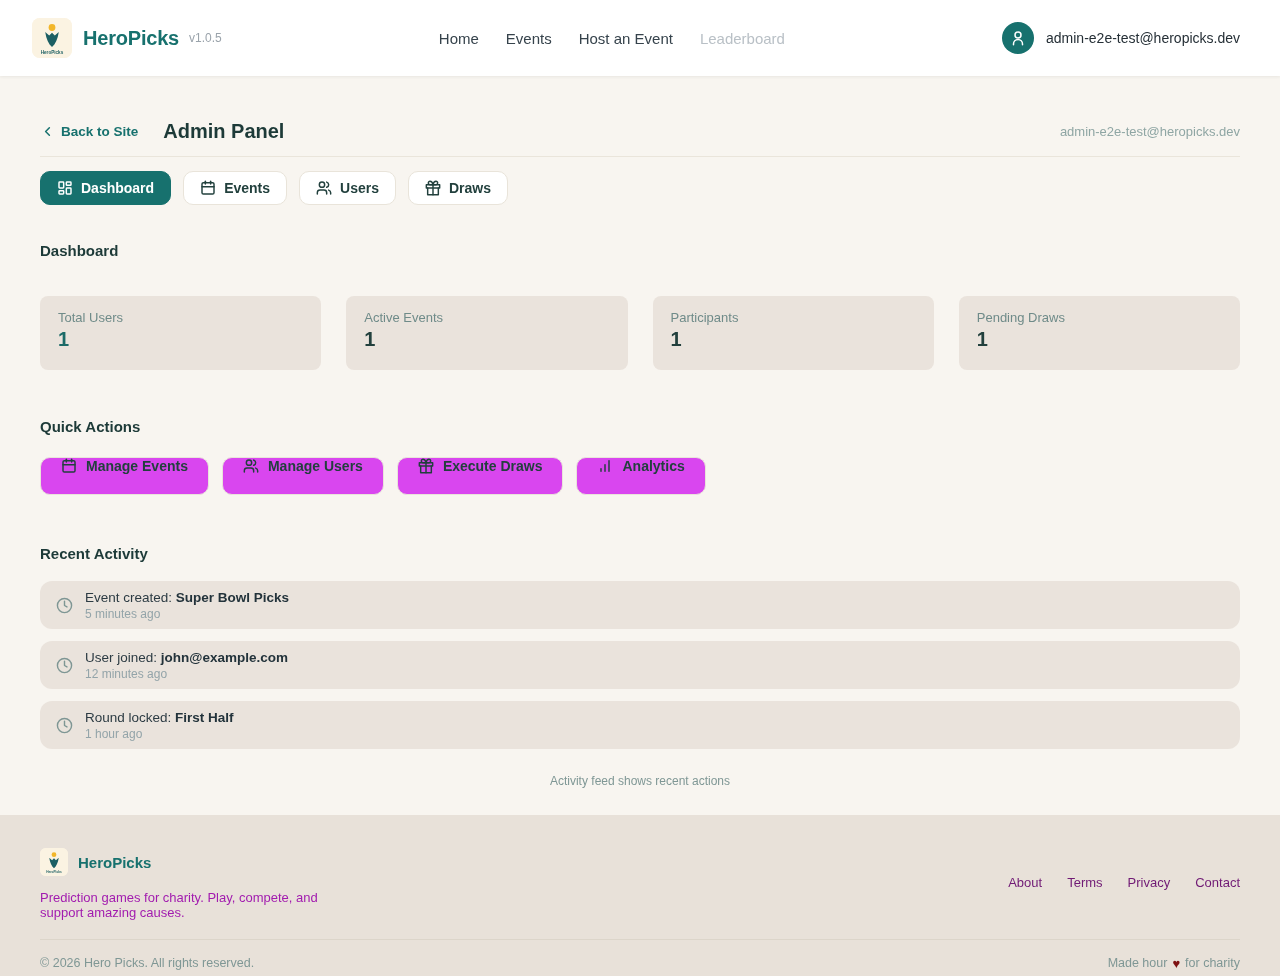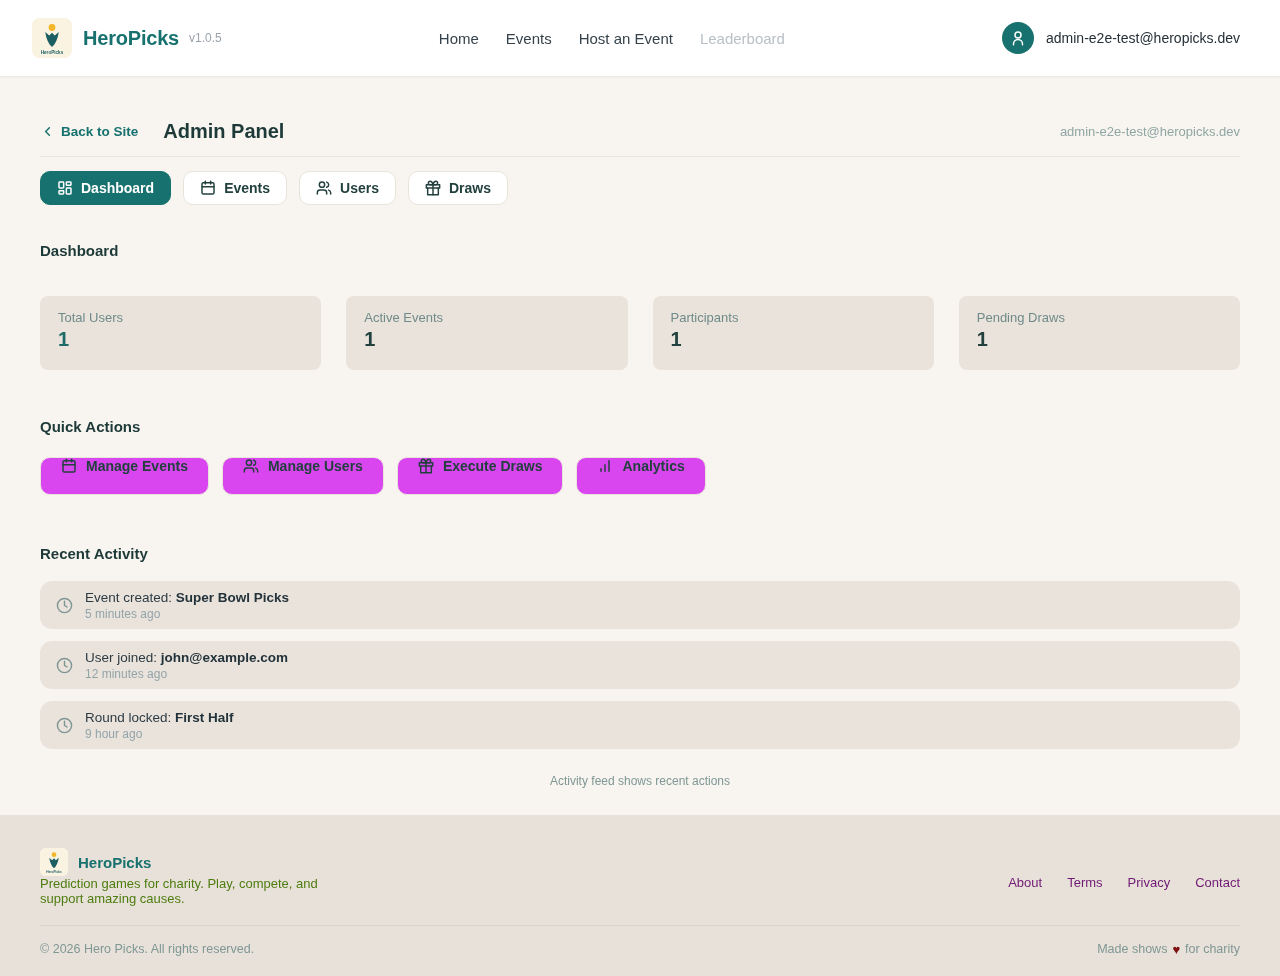--- a/index.html
+++ b/index.html
@@ -90,21 +90,21 @@
 
   
   .footer { background:#e8e1d9; padding:33px 40px 0; min-height:177px; }
   .footer-top { display:flex; justify-content:space-between; }
   .footer-brand { display:flex; align-items:center; cursor:pointer; }
   .footer-logo-box {
     width:28px; height:28px; border-radius:6px; background:#fbf3e2;
     display:flex; align-items:center; justify-content:center; overflow:hidden;
   }
   .footer-brand-name { font-size:15px; font-weight:bold; color:#17716e; margin-left:10px; }
-  .footer-tagline { font-size:13px; color:#4d7c0f; max-width:285px; line-height:1.18; }
+  .footer-tagline { margin-top:14px; font-size:13px; color:#a21caf; max-width:285px; line-height:1.18; }
   .footer-links { display:flex; gap:25px; font-size:13px; color:#701a75; margin-top:27px; }
   .footer-link { cursor:pointer; }
   .footer-rule { border:none; border-top:1px solid #dcd5ca; margin-top:18px; }
   .footer-bottom { display:flex; justify-content:space-between; padding-top:16px; font-size:12.5px; color:#7f9795; }
   .made-with { display:flex; align-items:center; gap:5px; }
   .heart { color:#7d1111; font-size:13px; }
 </style>
 </head>
 <body>
 
@@ -280,21 +280,21 @@
         <div class="activity-time">12 minutes ago</div>
       </div>
     </div>
     <div class="activity-item">
       <svg class="clock" width="17" height="17" viewBox="0 0 24 24" fill="none" stroke="currentColor" stroke-width="2" stroke-linecap="round" stroke-linejoin="round">
         <circle cx="12" cy="12" r="10"></circle>
           <polyline points="12 6 12 12 15.5 14"></polyline>
       </svg>
       <div>
         <div class="activity-line1"><span>Round locked: </span><span class="activity-highlight">First Half</span></div>
-        <div class="activity-time">9 hour ago</div>
+        <div class="activity-time">1 hour ago</div>
       </div>
     </div>
   </div>
 
   <div class="activity-caption">Activity feed shows recent actions</div>
 </main>
 
 <footer class="footer">
   <div class="footer-top">
     <div>
@@ -315,18 +315,18 @@
       <span class="footer-link">About</span>
       <span class="footer-link">Terms</span>
       <span class="footer-link">Privacy</span>
       <span class="footer-link">Contact</span>
     </div>
   </div>
   <hr class="footer-rule">
   <div class="footer-bottom">
     <span>© 2026 Hero Picks. All rights reserved.</span>
     <span class="made-with">
-      <span>Made shows</span>
+      <span>Made hour</span>
       <span class="heart">♥</span>
       <span>for charity</span>
     </span>
   </div>
 </footer>
 
 </body></html>

